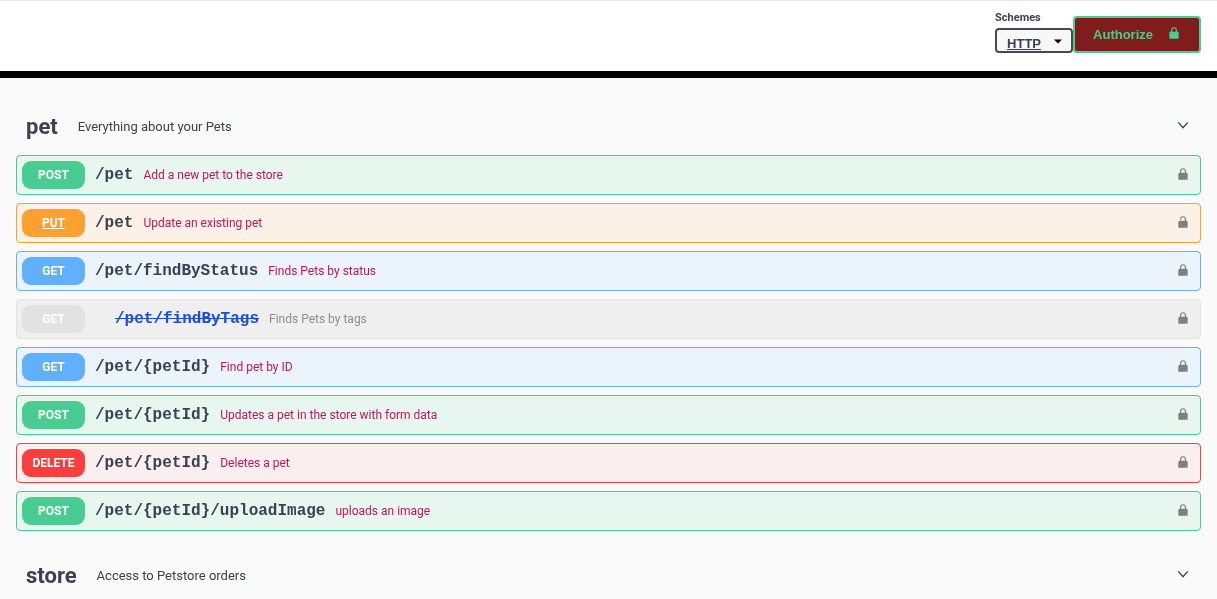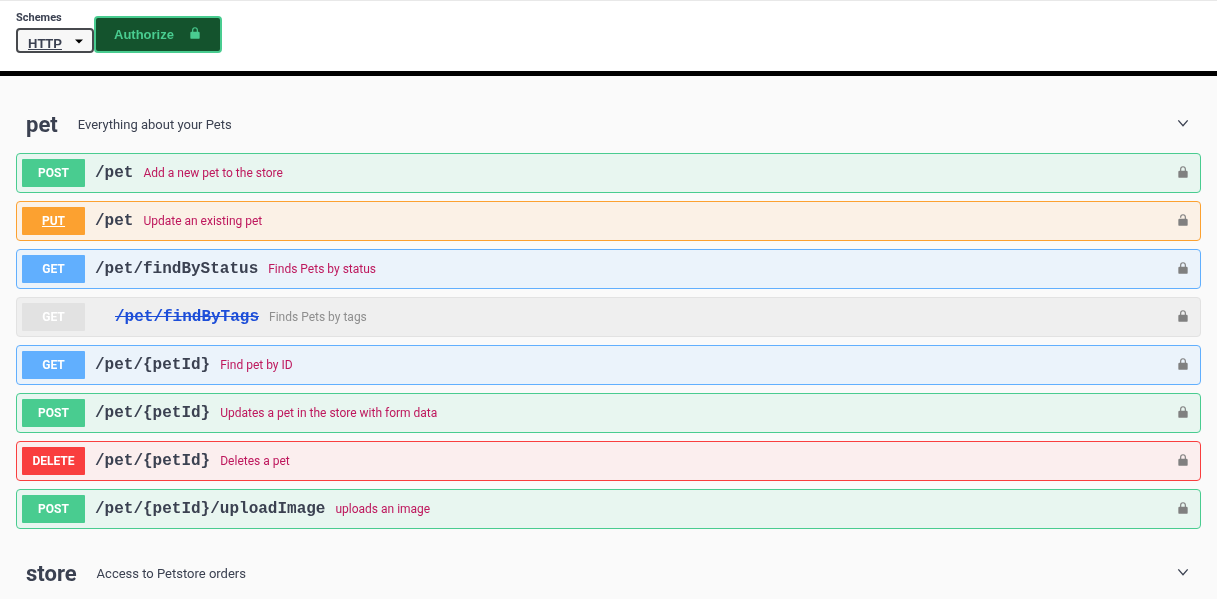--- a/index.html
+++ b/index.html
@@ -5,25 +5,25 @@
   * { box-sizing: border-box; margin: 0; padding: 0; }
   body {
     font-family: -apple-system, BlinkMacSystemFont, "Segoe UI", Roboto, sans-serif;
     background: #fafafa;
     color: #3b4151;
     width: 1217px;
   }
   .top-bar {
     background: #fff;
     border-top: 1px solid #e8e8e8;
-    border-bottom: 5px solid #000000;
+    border-bottom: 7px solid #000000;
     padding: 10px 16px 18px 16px;
     display: flex;
     align-items: flex-end;
-    justify-content: flex-start;
+    justify-content: flex-end;
   }
   .schemes-block { }
   .schemes-label {
     font-size: 11px;
     font-weight: 700;
     color: #3b4151;
     margin-bottom: 4px;
     display: block;
   }
   .schemes-select {
@@ -43,21 +43,21 @@
   .select-wrap .chev {
     position: absolute;
     right: 10px;
     top: 50%;
     transform: translateY(-50%);
     pointer-events: none;
     color: #3b4151;
   }
   .authorize-btn {
     border: 2px solid #49cc90;
-    background: #14532d;
+    background: #7f1d1d;
     color: #49cc90;
     font-weight: 700;
     font-size: 13px;
     padding: 8px 18px;
     border-radius: 4px;
     cursor: pointer;
     display: flex;
     align-items: center;
     gap: 14px;
   }
@@ -96,21 +96,21 @@
     padding: 5px 10px 5px 5px;
     cursor: pointer;
   }
   .op .method {
     min-width: 63px;
     text-align: center;
     font-size: 12px;
     font-weight: 700;
     color: #fff;
     padding: 7px 0;
-    border-radius: 1px;
+    border-radius: 9px;
     margin-right: 10px;
   }
   .op .path {
     font-family: "SFMono-Regular", Consolas, "Liberation Mono", Menlo, monospace;
     font-size: 16px;
     font-weight: 600;
     color: #3b4151;
     margin-right: 10px;
   }
   .op .summary {

